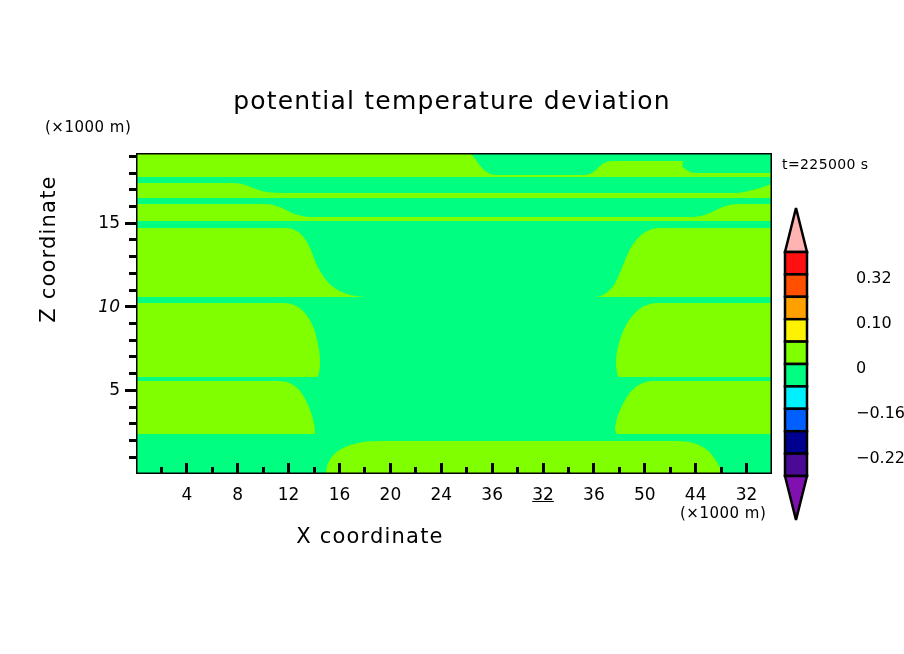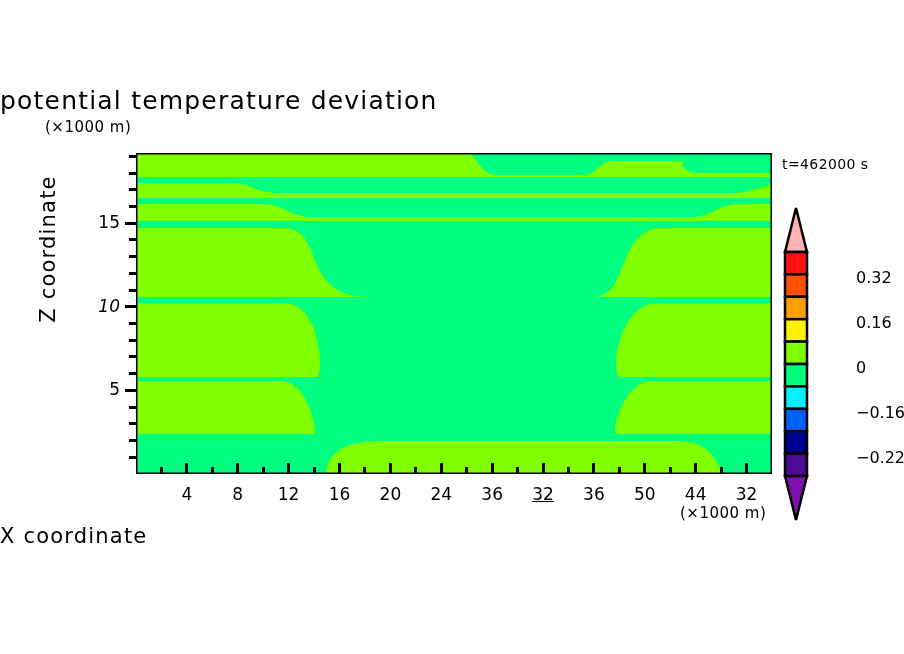--- a/index.html
+++ b/index.html
@@ -1,23 +1,23 @@
 <!DOCTYPE html>
 <html><head>
 <meta charset="utf-8">
 <style>
   html,body{margin:0;padding:0;background:#ffffff;}
   body{width:904px;height:654px;position:relative;overflow:hidden;
        font-family:"DejaVu Sans", sans-serif;color:#000;}
   .abs{position:absolute;}
-  #title{left:0;top:86px;width:904px;text-align:left;font-size:25px;
+  #title{left:0;top:86px;width:904px;text-align:center;font-size:25px;
          letter-spacing:1.2px;font-weight:400;}
   #units-top{left:45px;top:118px;font-size:15px;letter-spacing:.5px;}
   #units-bottom{left:680px;top:504px;font-size:15px;letter-spacing:.5px;}
-  #xaxis-title{left:0;top:524px;width:740px;text-align:left;font-size:21px;
+  #xaxis-title{left:0;top:524px;width:740px;text-align:center;font-size:21px;
                letter-spacing:1.2px;}
   #yaxis-title{left:-27px;top:237px;width:150px;text-align:center;font-size:21px;
                letter-spacing:1.2px;transform:rotate(-90deg);transform-origin:50% 50%;}
   #tstamp{left:782px;top:156px;font-size:14px;letter-spacing:.4px;}
   .tick-lbl{position:absolute;font-size:17px;text-align:center;}
   .ytick-lbl{position:absolute;font-size:17px;text-align:right;}
   .cb-lbl{position:absolute;font-size:16px;}
   svg{display:block;}
 </style>
 </head>
@@ -222,37 +222,37 @@
     <div class="abs" style="left: 5px; top: 35.2812px; width: 7px; height: 3px; background: rgb(0, 0, 0);"></div>
     <div class="abs" style="left: 5px; top: 18.5625px; width: 7px; height: 3px; background: rgb(0, 0, 0);"></div>
     <div class="abs" style="left: 5px; top: 1.84375px; width: 7px; height: 3px; background: rgb(0, 0, 0);"></div>
   </div>
 <div class="abs" id="yticklabels" style="left:84px;top:153px;width:36px;height:321px;">
     <div class="ytick-lbl" style="right: 0px; top: 226.406px; width: 36px;">5</div>
     <div class="ytick-lbl" style="right: 0px; top: 142.812px; width: 36px; font-style: italic;">10</div>
     <div class="ytick-lbl" style="right: 0px; top: 59.2188px; width: 36px;">15</div>
   </div>
 
-<div class="abs" id="tstamp">t=462000 s</div>
+<div class="abs" id="tstamp">t=225000 s</div>
 
 <div class="abs" style="left:779px;top:206px;width:34px;height:316px;">
   <svg id="cbsvg" width="34" height="316" viewBox="0 0 34 316">
       <path d="M17,2 L28,46 L6,46 Z" fill="#FFB3B3" stroke="#000" stroke-width="2.5"></path>
       <rect x="6" y="46" width="22" height="22.4" fill="#FF1010" stroke="#000" stroke-width="2.5"></rect>
       <rect x="6" y="68.4" width="22" height="22.4" fill="#FF5000" stroke="#000" stroke-width="2.5"></rect>
       <rect x="6" y="90.8" width="22" height="22.4" fill="#FFA000" stroke="#000" stroke-width="2.5"></rect>
       <rect x="6" y="113.19999999999999" width="22" height="22.4" fill="#FFF200" stroke="#000" stroke-width="2.5"></rect>
       <rect x="6" y="135.6" width="22" height="22.4" fill="#80FF00" stroke="#000" stroke-width="2.5"></rect>
       <rect x="6" y="158" width="22" height="22.4" fill="#00FF80" stroke="#000" stroke-width="2.5"></rect>
       <rect x="6" y="180.39999999999998" width="22" height="22.4" fill="#00F0FF" stroke="#000" stroke-width="2.5"></rect>
       <rect x="6" y="202.79999999999998" width="22" height="22.4" fill="#0060FF" stroke="#000" stroke-width="2.5"></rect>
       <rect x="6" y="225.2" width="22" height="22.4" fill="#000090" stroke="#000" stroke-width="2.5"></rect>
       <rect x="6" y="247.6" width="22" height="22.4" fill="#4A0A96" stroke="#000" stroke-width="2.5"></rect>
       <path d="M6,270 L28,270 L17,314 Z" fill="#8010B0" stroke="#000" stroke-width="2.5"></path>
     </svg>
 </div>
 <div class="abs" id="cblabels" style="left:815px;top:210px;width:80px;height:316px;margin-left:41px;">
     <div class="cb-lbl" style="left: 0px; top: 58.4px;">0.32</div>
-    <div class="cb-lbl" style="left: 0px; top: 103.2px;">0.16</div>
+    <div class="cb-lbl" style="left: 0px; top: 103.2px;">0.10</div>
     <div class="cb-lbl" style="left: 0px; top: 148px;">0</div>
     <div class="cb-lbl" style="left: 0px; top: 192.8px;">−0.16</div>
     <div class="cb-lbl" style="left: 0px; top: 237.6px;">−0.22</div>
   </div>
 
 </body></html>

